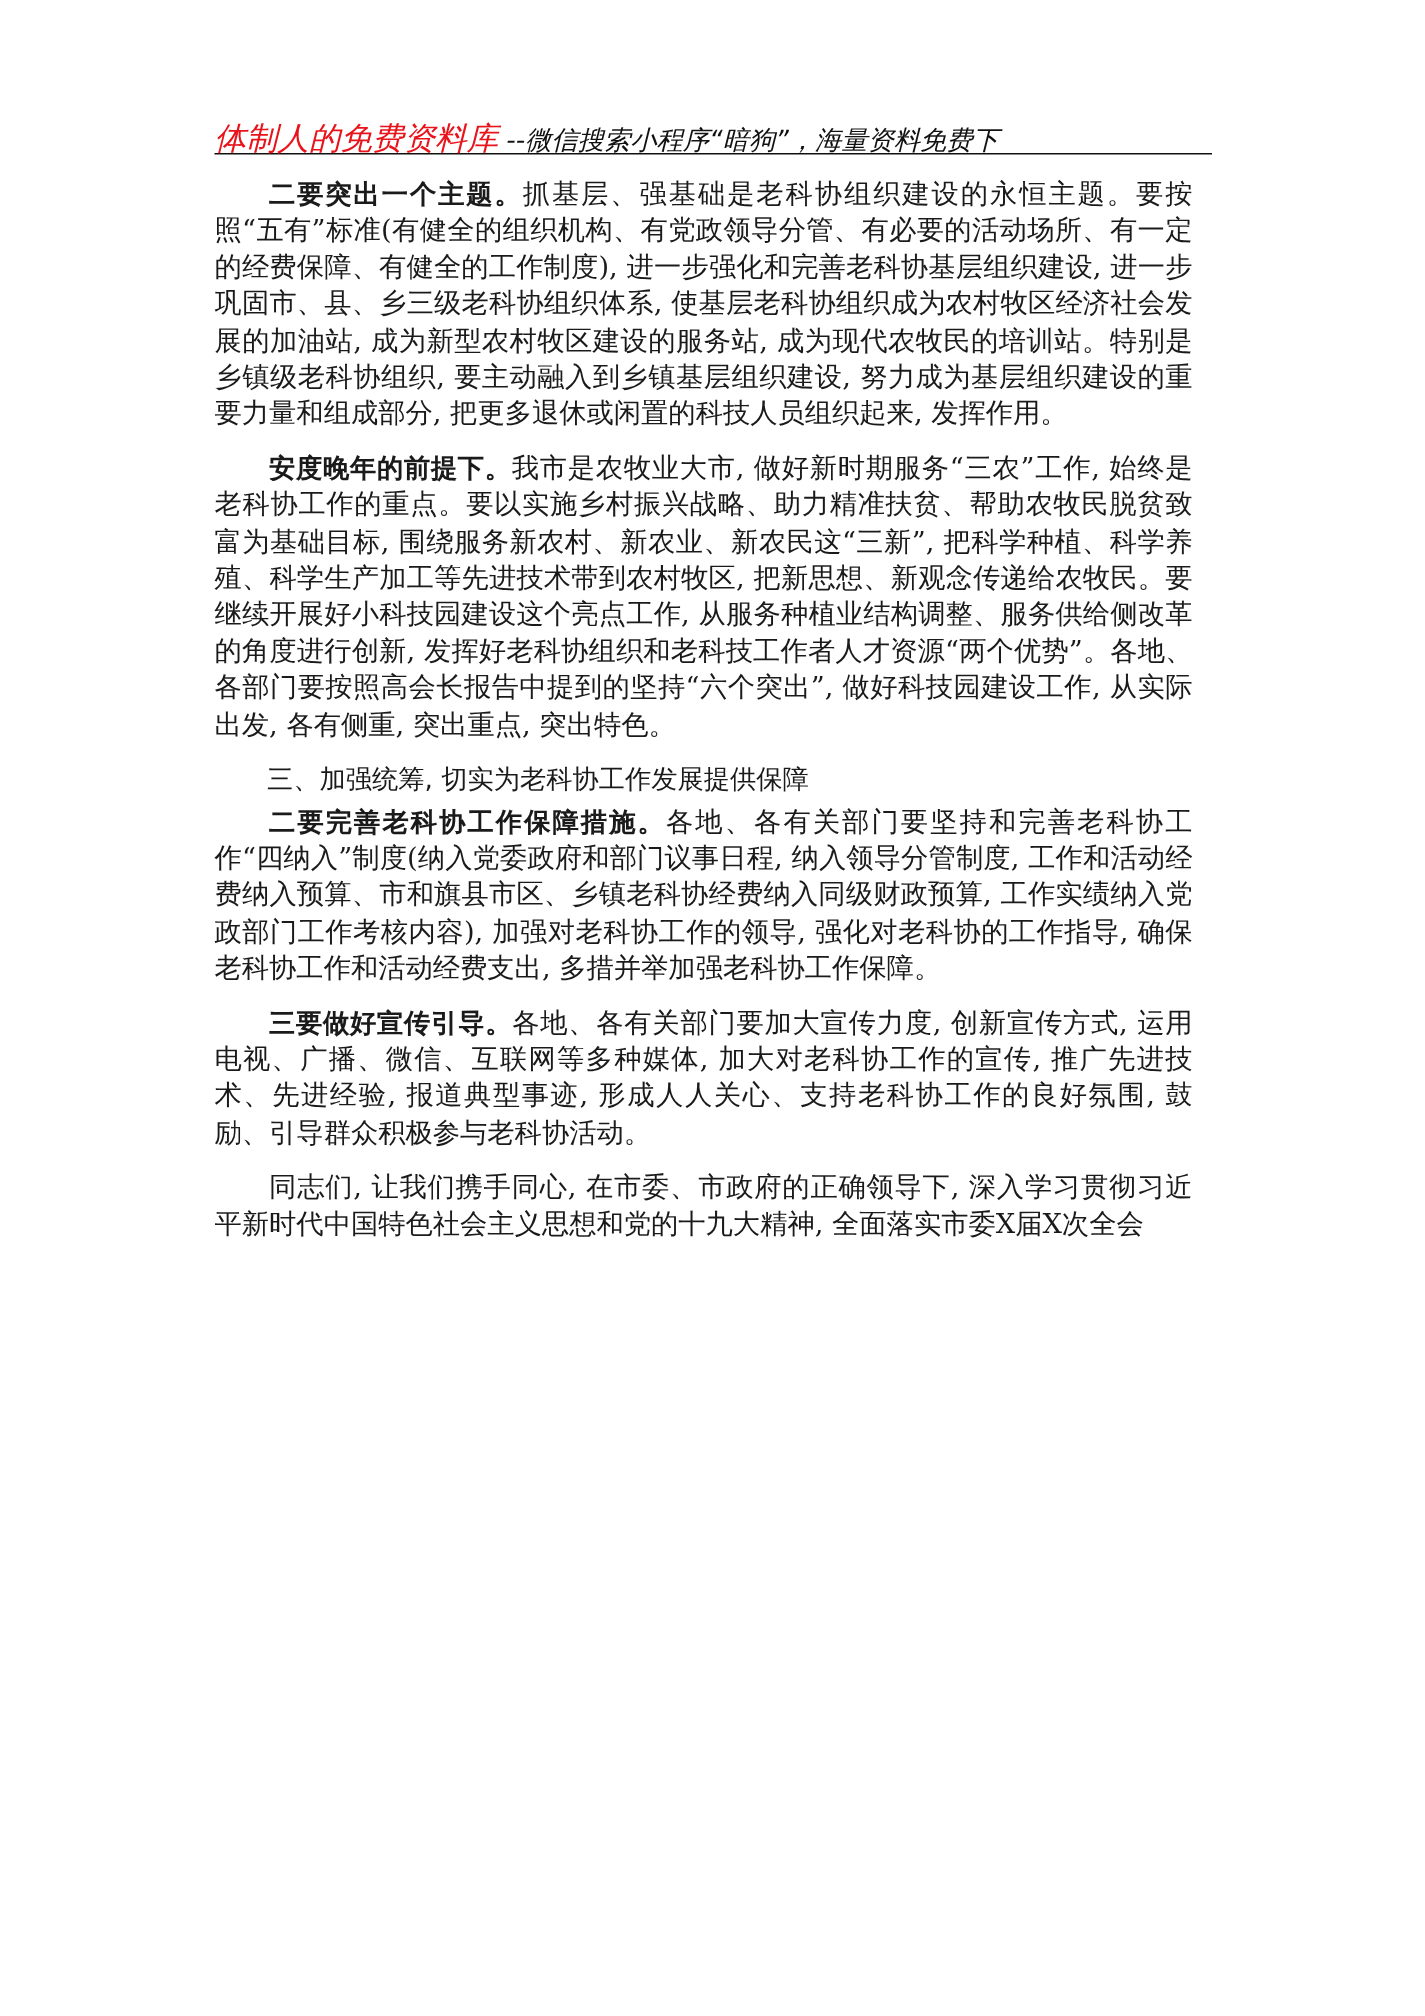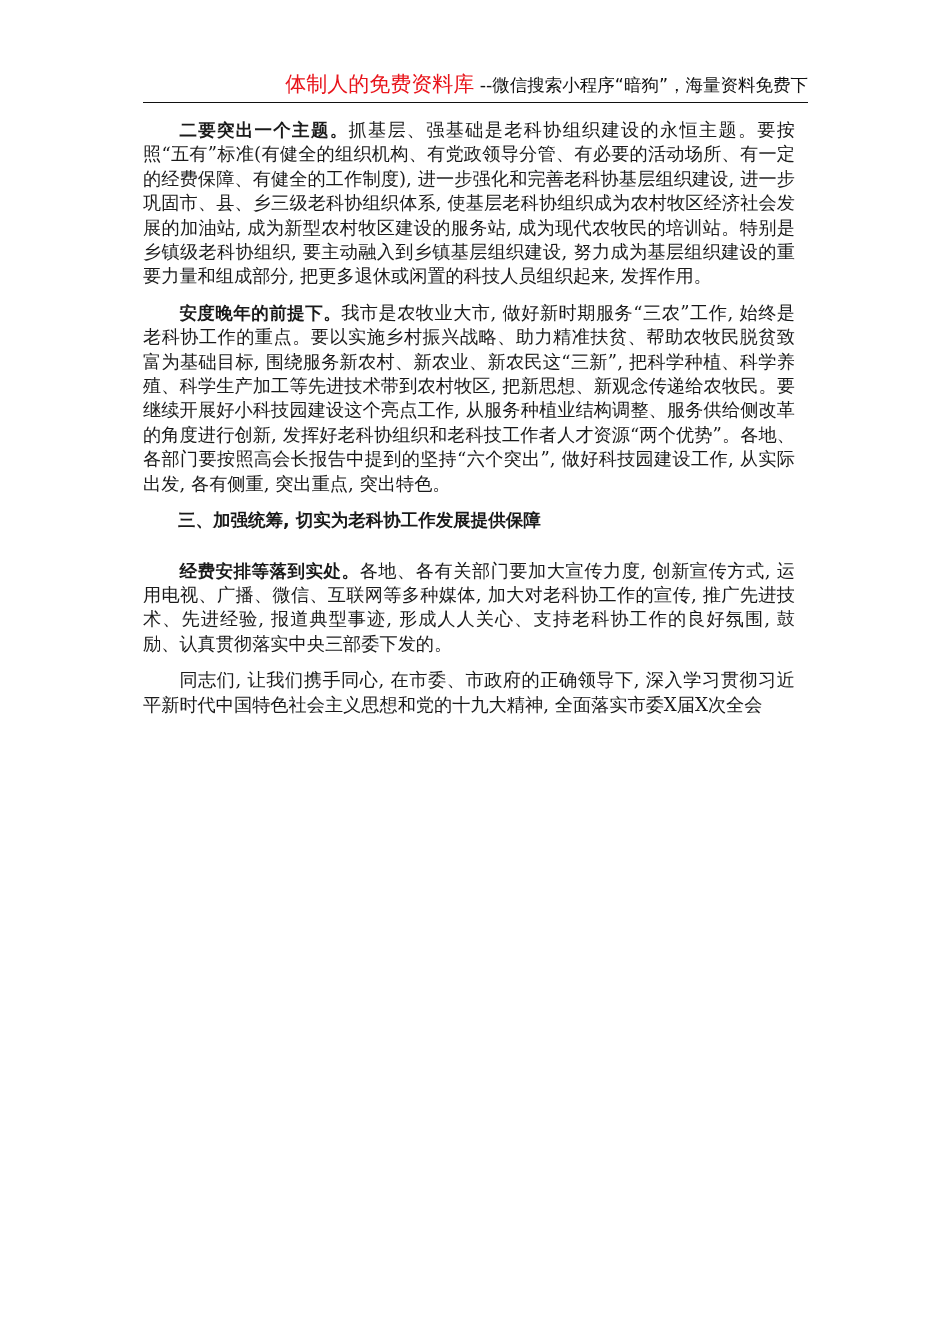--- a/index.html
+++ b/index.html
@@ -15,24 +15,25 @@
     font-family: "DejaVu Serif", "Liberation Serif", serif;
     color: #1a1a1a;
   }
   .page-header {
     position: absolute;
     left: 143px;
     top: 66px;
     width: 665px;
     height: 36px;
     border-bottom: 1.5px solid #111111;
-    text-align: right;
+    text-align: left;
     white-space: nowrap;
     font-family: "DejaVu Sans", "Liberation Sans", sans-serif;
-    line-height: 36px;
+    line-height: 52px;
+    font-style: italic;
   }
   .header-brand {
     color: #e8141b;
     font-size: 21px;
     letter-spacing: 0px;
   }
   .header-tagline {
     color: #111111;
     font-size: 17.5px;
     letter-spacing: 0px;
@@ -50,42 +51,43 @@
   .para {
     margin: 0 13px 12px 0;
     text-indent: 2em;
   }
   .para-lead {
     font-family: "DejaVu Sans", "Liberation Sans", sans-serif;
     font-weight: bold;
     font-size: 17.5px;
   }
   .section-heading {
-    margin: 0 0 26px 0;
+    margin: 0 0 4px 0;
     text-indent: 2em;
     font-family: "DejaVu Sans", "Liberation Sans", sans-serif;
-    font-weight: bold;
+    font-weight: normal;
     font-size: 17.5px;
   }
 </style>
 </head>
 <body>
 
 <div class="page-header">
   <span class="header-brand">体制人的免费资料库</span><span class="header-tagline"> --微信搜索小程序“暗狗”，海量资料免费下</span>
 </div>
 
 <div class="content">
 
   <p class="para"><span class="para-lead">二要突出一个主题。</span><span>抓基层、强基础是老科协组织建设的永恒主题。要按照“五有”标准(有健全的组织机构、有党政领导分管、有必要的活动场所、有一定的经费保障、有健全的工作制度), 进一步强化和完善老科协基层组织建设, 进一步巩固市、县、乡三级老科协组织体系, 使基层老科协组织成为农村牧区经济社会发展的加油站, 成为新型农村牧区建设的服务站, 成为现代农牧民的培训站。特别是乡镇级老科协组织, 要主动融入到乡镇基层组织建设, 努力成为基层组织建设的重要力量和组成部分, 把更多退休或闲置的科技人员组织起来, 发挥作用。</span></p>
 
   <p class="para"><span class="para-lead">安度晚年的前提下。</span><span>我市是农牧业大市, 做好新时期服务“三农”工作, 始终是老科协工作的重点。要以实施乡村振兴战略、助力精准扶贫、帮助农牧民脱贫致富为基础目标, 围绕服务新农村、新农业、新农民这“三新”, 把科学种植、科学养殖、科学生产加工等先进技术带到农村牧区, 把新思想、新观念传递给农牧民。要继续开展好小科技园建设这个亮点工作, 从服务种植业结构调整、服务供给侧改革的角度进行创新, 发挥好老科协组织和老科技工作者人才资源“两个优势”。各地、各部门要按照高会长报告中提到的坚持“六个突出”, 做好科技园建设工作, 从实际出发, 各有侧重, 突出重点, 突出特色。</span></p>
 
 
   <p class="section-heading">三、加强统筹, 切实为老科协工作发展提供保障</p>
 
 
+  <p class="para"><span class="para-lead">二要完善老科协工作保障措施。</span><span>各地、各有关部门要坚持和完善老科协工作“四纳入”制度(纳入党委政府和部门议事日程, 纳入领导分管制度, 工作和活动经费纳入预算、市和旗县市区、乡镇老科协经费纳入同级财政预算, 工作实绩纳入党政部门工作考核内容), 加强对老科协工作的领导, 强化对老科协的工作指导, 确保老科协工作和活动经费支出, 多措并举加强老科协工作保障。</span></p>
 
-  <p class="para"><span class="para-lead">经费安排等落到实处。</span><span>各地、各有关部门要加大宣传力度, 创新宣传方式, 运用电视、广播、微信、互联网等多种媒体, 加大对老科协工作的宣传, 推广先进技术、先进经验, 报道典型事迹, 形成人人关心、支持老科协工作的良好氛围, 鼓励、认真贯彻落实中央三部委下发的。</span></p>
+  <p class="para"><span class="para-lead">三要做好宣传引导。</span><span>各地、各有关部门要加大宣传力度, 创新宣传方式, 运用电视、广播、微信、互联网等多种媒体, 加大对老科协工作的宣传, 推广先进技术、先进经验, 报道典型事迹, 形成人人关心、支持老科协工作的良好氛围, 鼓励、引导群众积极参与老科协活动。</span></p>
 
   <p class="para">同志们, 让我们携手同心, 在市委、市政府的正确领导下, 深入学习贯彻习近平新时代中国特色社会主义思想和党的十九大精神, 全面落实市委X届X次全会</p>
 
 </div>
 
 </body></html>

